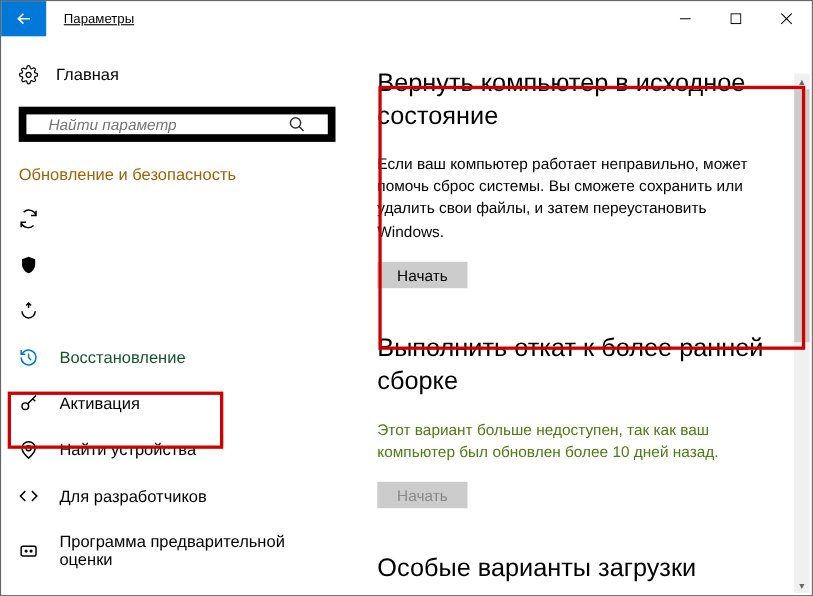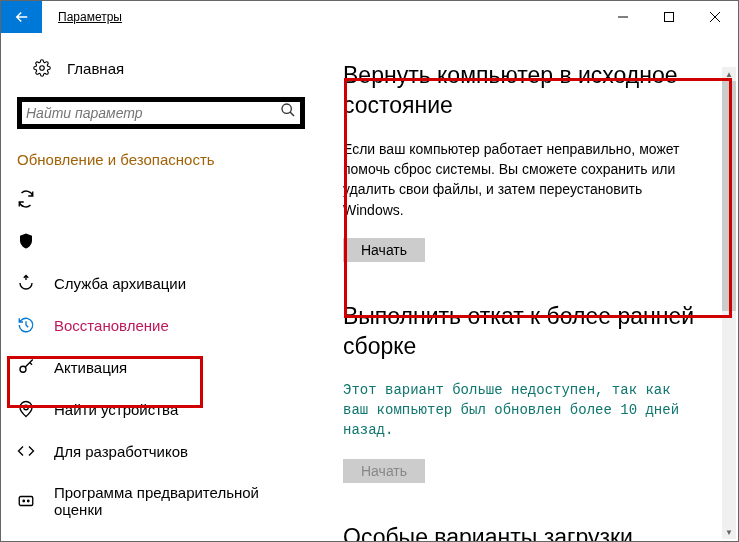--- a/index.html
+++ b/index.html
@@ -6,37 +6,37 @@
     body { font-family: "Segoe UI", Tahoma, sans-serif; width: 739px; height: 542px; overflow: hidden; background: #fff; color: #000; border: 1px solid #666; position: relative; }
     .titlebar { height: 32px; display: flex; align-items: stretch; border-bottom: none; }
     .back-btn { width: 41px; background: #0078d7; display: flex; align-items: center; justify-content: center; color: #fff; }
     .back-btn svg { width: 18px; height: 18px; }
     .title-text { flex: 1; padding-left: 16px; display: flex; align-items: center; font-size: 12px; color: #000; text-decoration: underline; }
     .win-controls { display: flex; }
     .win-btn { width: 46px; display: flex; align-items: center; justify-content: center; }
     .win-btn svg { width: 10px; height: 10px; }
     .content { display: flex; height: calc(100% - 32px); position: relative; }
     .sidebar { width: 320px; padding-top: 18px; overflow: hidden; }
-    .home-row { display: flex; align-items: center; padding: 8px 32px; gap: 16px; margin-bottom: 12px; }
+    .home-row { display: flex; align-items: center; padding: 8px 16px; gap: 16px; margin-bottom: 12px; }
     .home-row svg { width: 18px; height: 18px; }
     .home-row span { font-size: 15px; }
-    .search-box { margin: 0 16px 22px 16px; border: 5px solid #000000; height: 32px; display: flex; padding: 0 4px; }
+    .search-box { margin: 0 16px 22px 16px; border: 7px solid #000000; height: 32px; display: flex; align-items: center; padding: 0 20px; }
     .search-box input { border: none; flex: 1; outline: none; font-size: 14px; font-style: italic; color: #666; background: transparent; }
     .search-box svg { width: 16px; height: 16px; color: #333; }
     .section-header { padding: 0 16px 10px 16px; font-size: 15px; color: #a16207; }
     .nav-item { display: flex; align-items: center; padding: 12px 16px; gap: 19px; font-size: 15px; }
     .nav-item svg { width: 18px; height: 18px; flex-shrink: 0; }
-    .nav-item.selected { color: #be185d; }
+    .nav-item.selected { color: #14532d; }
     .highlight-box { border: 3px solid #d00000; position: absolute; }
     .hl-nav { left: 6px; top: 323px; width: 196px; height: 52px; }
     .hl-main { left: 343px; top: 45px; width: 388px; height: 240px; }
     .main { flex: 1; padding: 28px 22px 0 22px; overflow: hidden; }
     .main h1 { font-size: 23px; font-weight: 400; margin-bottom: 18px; line-height: 1.3; }
     .main p { font-size: 14px; line-height: 1.45; margin-bottom: 18px; color: #000; max-width: 340px; }
-    .main p.disabled-desc { color: #0f766e; font-family: Liberation Mono, monospace; }
+    .main p.disabled-desc { color: #4d7c0f; }
     .btn { background: #ccc; border: none; padding: 4px 18px; font-size: 14px; color: #000; margin-bottom: 40px; }
     .btn.disabled { color: #888; }
     .scrollbar { position: absolute; right: 2px; top: 34px; width: 14px; height: calc(100% - 36px); background: #f0f0f0; }
     .scrollthumb { position: absolute; right: 0; top: 14px; width: 14px; height: 230px; background: #ccc; }
     .scroll-arrow { position: absolute; right: 0; width: 14px; height: 14px; display: flex; align-items: center; justify-content: center; color: #666; font-size: 8px; }
     .scroll-up { top: 0; }
     .scroll-down { bottom: 0; }
   </style>
 </head>
 <body>
@@ -92,21 +92,20 @@
     </div>
     <div class="nav-item">
       <svg viewBox="0 0 24 24" fill="black">
           <path d="M12 2l8 3v6c0 5-3.5 9.5-8 11-4.5-1.5-8-6-8-11V5l8-3z"></path>
         </svg>
     </div>
     <div class="nav-item">
       <svg viewBox="0 0 24 24" fill="none" stroke="black" stroke-width="1.8">
           <path d="M12 2v6M9 5l3-3 3 3M4 12a8 8 0 1 0 16 0"></path>
         </svg>
-      <span>Служба архивации</span>
     </div>
     <div class="nav-item selected">
       <svg viewBox="0 0 24 24" fill="none" stroke="#0078d7" stroke-width="1.8">
           <path d="M3 12a9 9 0 1 0 2.64-6.36L3 8M3 3v5h5M12 7v5l3 3"></path>
         </svg>
       <span>Восстановление</span>
     </div>
     <div class="nav-item">
       <svg viewBox="0 0 24 24" fill="none" stroke="black" stroke-width="1.8">
           <circle cx="8" cy="15" r="4"></circle>

